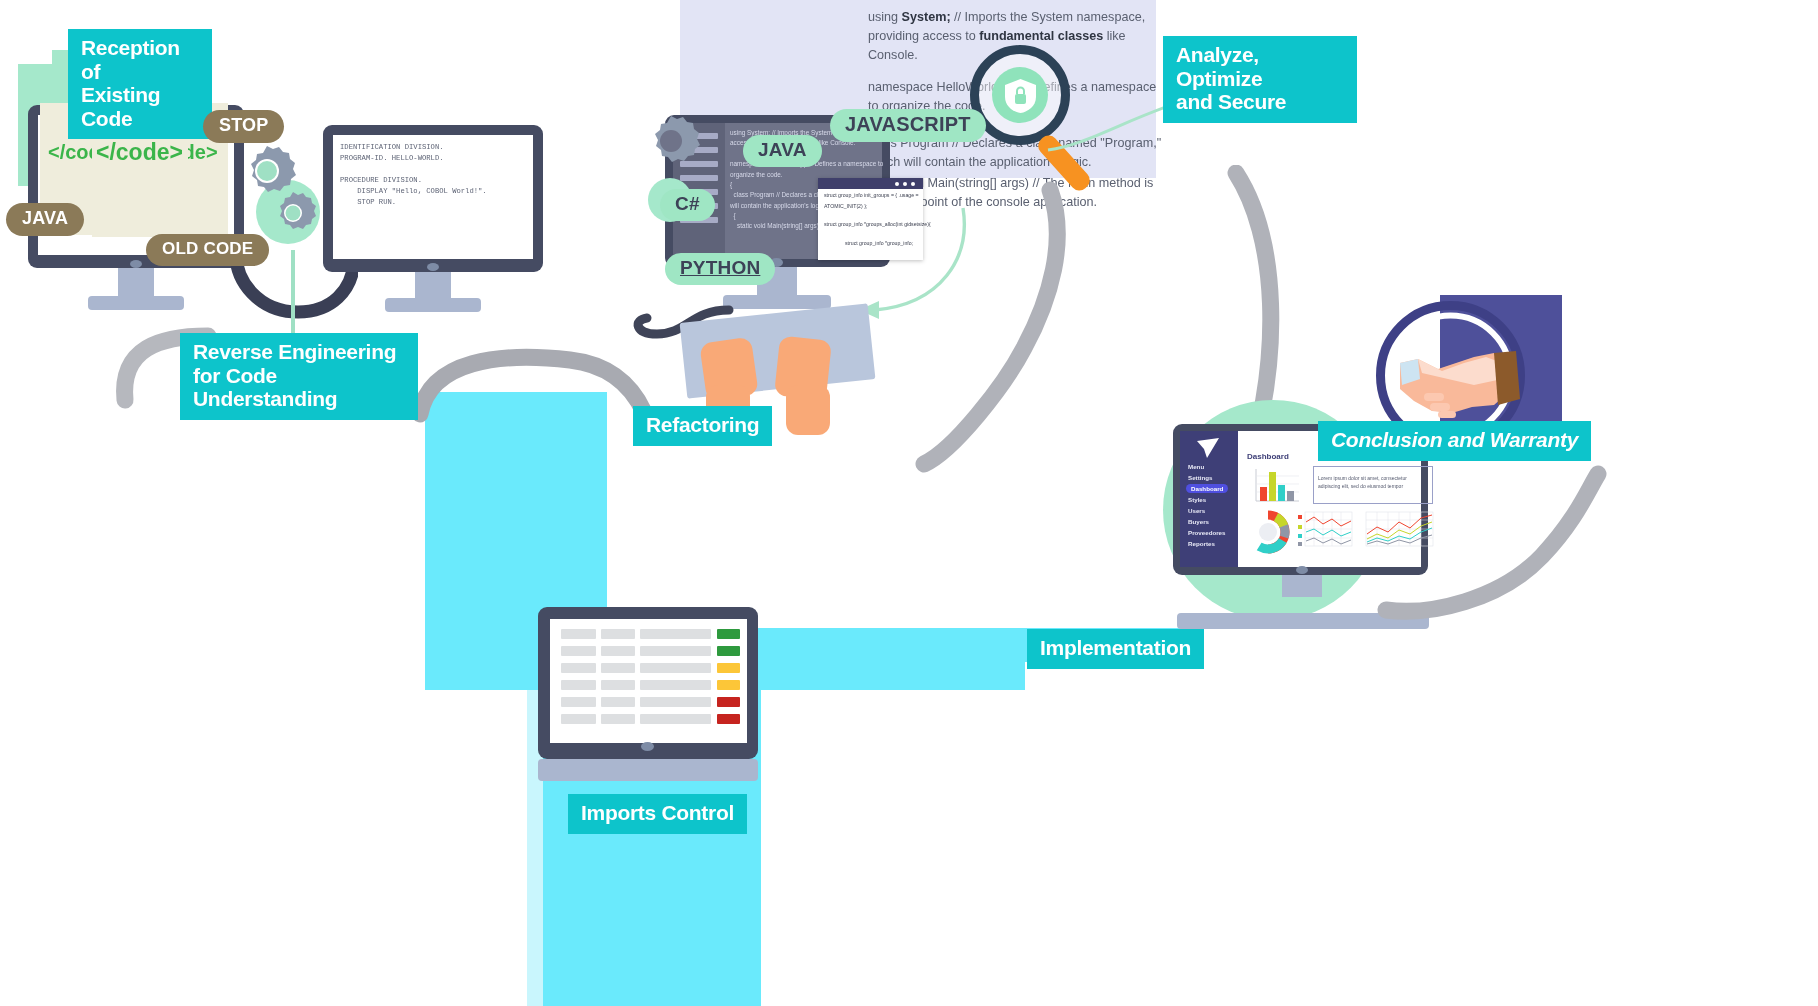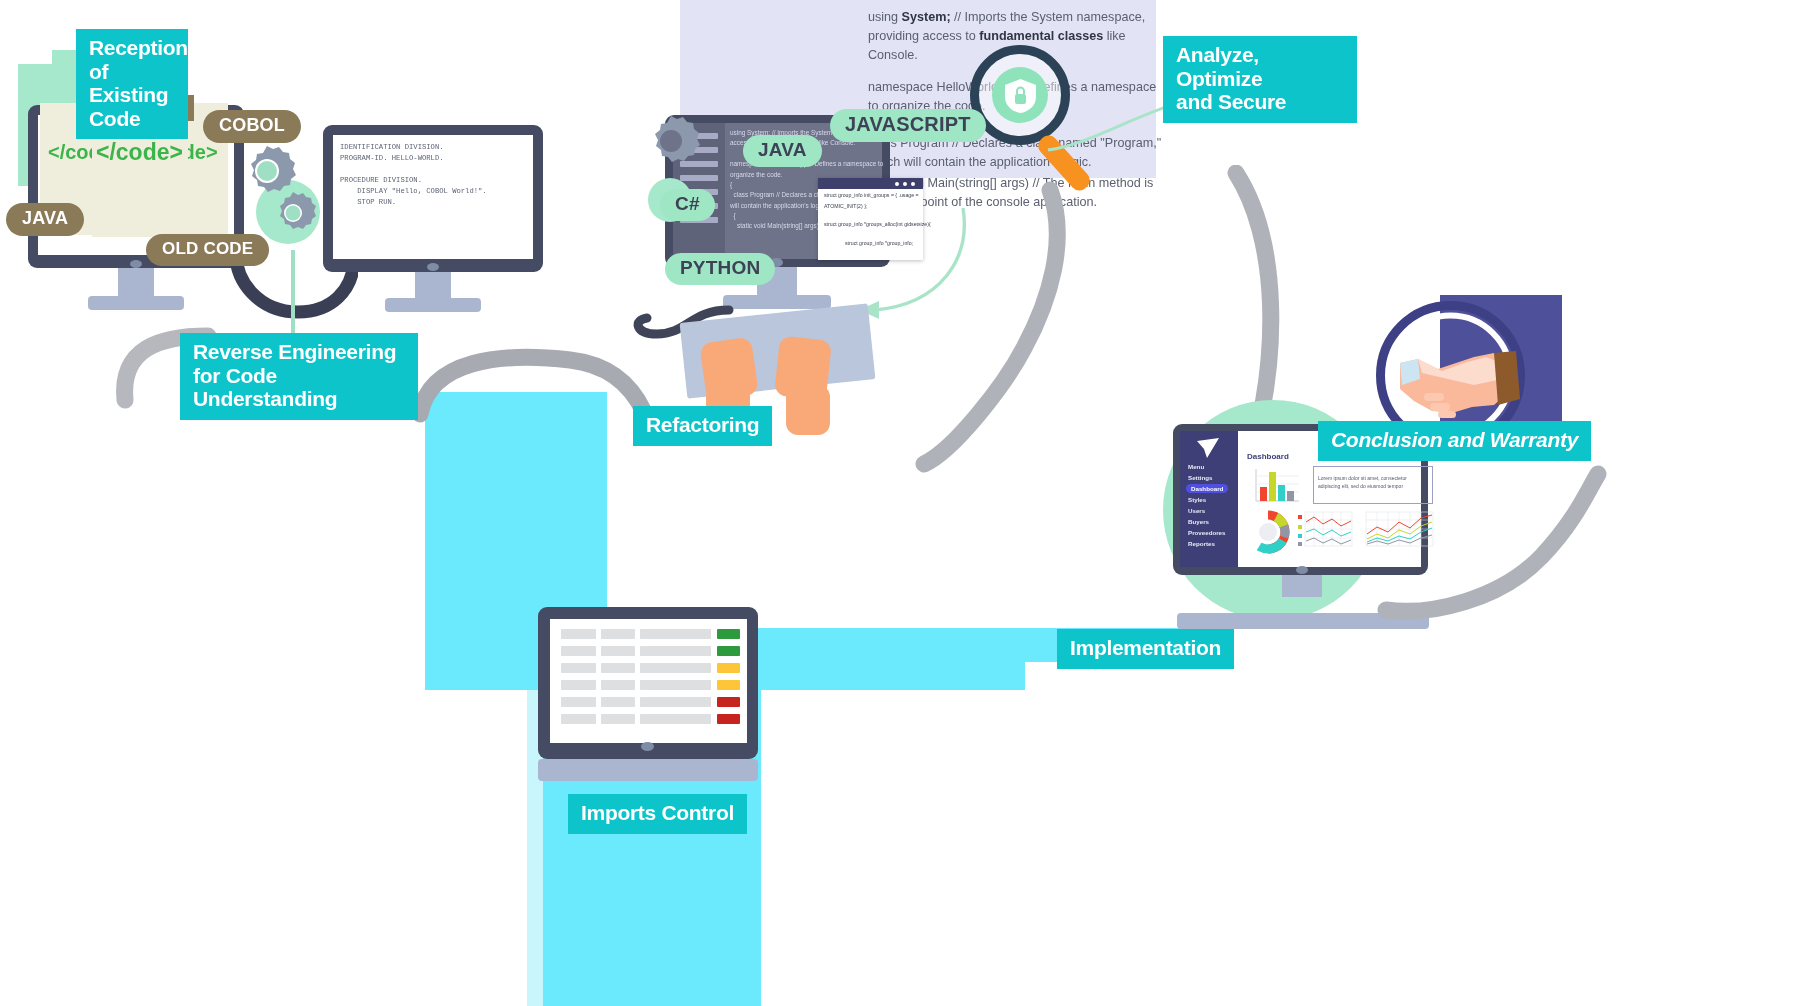--- a/index.html
+++ b/index.html
@@ -120,25 +120,25 @@
 </div>
 <div class="note" style="left:150px; top:103px; width:78px; height:132px;">
   <span class="codetxt" style="left:-8px; top:38px; font-size:20px;">&lt;/code&gt;</span>
 </div>
 <div class="tape" style="left:86px; top:95px; width:22px; height:26px;"></div>
 <div class="tape" style="left:172px; top:95px; width:22px; height:26px;"></div>
 <div class="note" style="left:92px; top:97px; width:96px; height:140px;">
   <span class="codetxt" style="left:4px; top:42px; font-size:23px;">&lt;/code&gt;</span>
 </div>
 
-<div class="label-teal" style="left:76px; top:29px; width:112px; font-size:21px;">Reception of
+<div class="label-teal" style="left:68px; top:29px; width:144px; font-size:21px;">Reception of
 Existing Code</div>
 
 <div class="pill-brown" style="left:6px; top:203px; font-size:18px;">JAVA</div>
-<div class="pill-brown" style="left:203px; top:110px; font-size:18px;">COBOL</div>
+<div class="pill-brown" style="left:203px; top:110px; font-size:18px;">STOP</div>
 <div class="pill-brown" style="left:146px; top:234px; font-size:17px;">OLD CODE</div>
 
 <div class="mint gear-c" style="left:256px; top:180px; width:64px; height:64px; border-radius:50%;"></div>
 <svg style="position:absolute; left:236px; top:140px; width:62px; height:62px;" viewBox="0 0 62 62">
   <path d="M31 6 l6 3 6-2 4 5 6 1 1 6 5 4-2 6 3 6-5 4-1 6-6 1-4 5-6-2-6 3-4-5-6-1-1-6-5-4 2-6-3-6 5-4 1-6 6-1z" fill="#8c99ad"></path>
   <circle cx="31" cy="31" r="12" fill="#fff"></circle>
   <circle cx="31" cy="31" r="10" fill="#9fe0c4"></circle>
 </svg>
 <svg style="position:absolute; left:268px; top:188px; width:50px; height:50px;" viewBox="0 0 50 50">
   <path d="M25 4 l5 3 5-2 3 4 5 1 1 5 4 3-2 5 2 5-4 3-1 5-5 1-3 4-5-2-5 2-3-4-5-1-1-5-4-3 2-5-2-5 4-3 1-5 5-1z" fill="#8c99ad"></path>
@@ -219,21 +219,21 @@
 <div class="popup-dot" style="left:903px; top:182px;"></div>
 <div class="popup-dot" style="left:911px; top:182px;"></div>
 <div class="popup-txt" style="left:824px; top:190px;">struct group_info init_groups = { .usage =</div>
 <div class="popup-txt" style="left:824px; top:201px;">ATOMIC_INIT(2) };</div>
 <div class="popup-txt" style="left:824px; top:219px;">struct group_info *groups_alloc(int gidsetsize){</div>
 <div class="popup-txt" style="left:845px; top:238px;">struct group_info *group_info;</div>
 
 <div class="pill-green" style="left:830px; top:109px; font-size:20px;">JAVASCRIPT</div>
 <div class="pill-green" style="left:743px; top:135px; font-size:19px;">JAVA</div>
 <div class="pill-green" style="left:660px; top:189px; font-size:19px;">C#</div>
-<div class="pill-green" style="left:665px; top:253px; font-size:19px;">PYTHON</div>
+<div class="pill-green" style="left:665px; top:253px; font-size:19px;text-decoration:underline;">PYTHON</div>
 
 <svg style="position:absolute; left:845px; top:200px; width:130px; height:125px;" viewBox="0 0 130 125">
   <path d="M118 8 C126 58 96 104 30 110" stroke="#a9e4c8" stroke-width="3.4" fill="none"></path>
   <polygon points="34,101 34,119 14,110" fill="#a9e4c8"></polygon>
 </svg>
 
 <svg style="position:absolute; left:625px; top:300px; width:110px; height:60px;" viewBox="0 0 110 60">
   <path d="M104 10 C66 10 62 34 32 34 C10 34 8 20 22 18" stroke="#3f4458" stroke-width="9" fill="none" stroke-linecap="round"></path>
 </svg>
 <div class="kb" style="left:683px; top:313px; width:189px; height:76px; transform:rotate(-6deg);"></div>
@@ -347,21 +347,21 @@
   <polyline points="7,26 17,19 28,24 39,14 50,20 61,10 72,7" fill="none" stroke="#f0452f" stroke-width="1"></polyline>
   <polyline points="7,31 17,26 28,30 39,22 50,26 61,18 72,14" fill="none" stroke="#c6d62a" stroke-width="1"></polyline>
   <polyline points="7,34 17,30 28,33 39,28 50,31 61,24 72,20" fill="none" stroke="#30cfc8" stroke-width="1"></polyline>
   <polyline points="7,36 17,33 28,36 39,32 50,35 61,30 72,27" fill="none" stroke="#9096a6" stroke-width="1"></polyline>
 </svg>
 
 <div class="mon-neck" style="left:1282px; top:575px; width:40px; height:22px;"></div>
 <div class="mon-base" style="left:1177px; top:613px; width:252px; height:16px;"></div>
 <div class="mon-dot" style="left:1296px; top:566px; width:12px; height:8px;"></div>
 
-<div class="label-teal" style="left:1027px; top:629px; font-size:21px;margin-left:30px;">Implementation</div>
+<div class="label-teal" style="left:1027px; top:629px; font-size:21px;">Implementation</div>
 
 <div class="mon-body" style="left:538px; top:607px; width:220px; height:152px;"></div>
 <div class="mon-screen" style="left:550px; top:619px; width:197px; height:124px;"></div>
 
 <div class="tbl-cell" style="left:561px; top:629px; width:35px; height:10px;"></div>
 <div class="tbl-cell" style="left:601px; top:629px; width:34px; height:10px;"></div>
 <div class="tbl-cell" style="left:640px; top:629px; width:71px; height:10px;"></div>
 <div class="tbl-status" style="left:717px; top:629px; width:23px; height:10px; background:#2e9a3e;"></div>
 
 <div class="tbl-cell" style="left:561px; top:646px; width:35px; height:10px;"></div>

